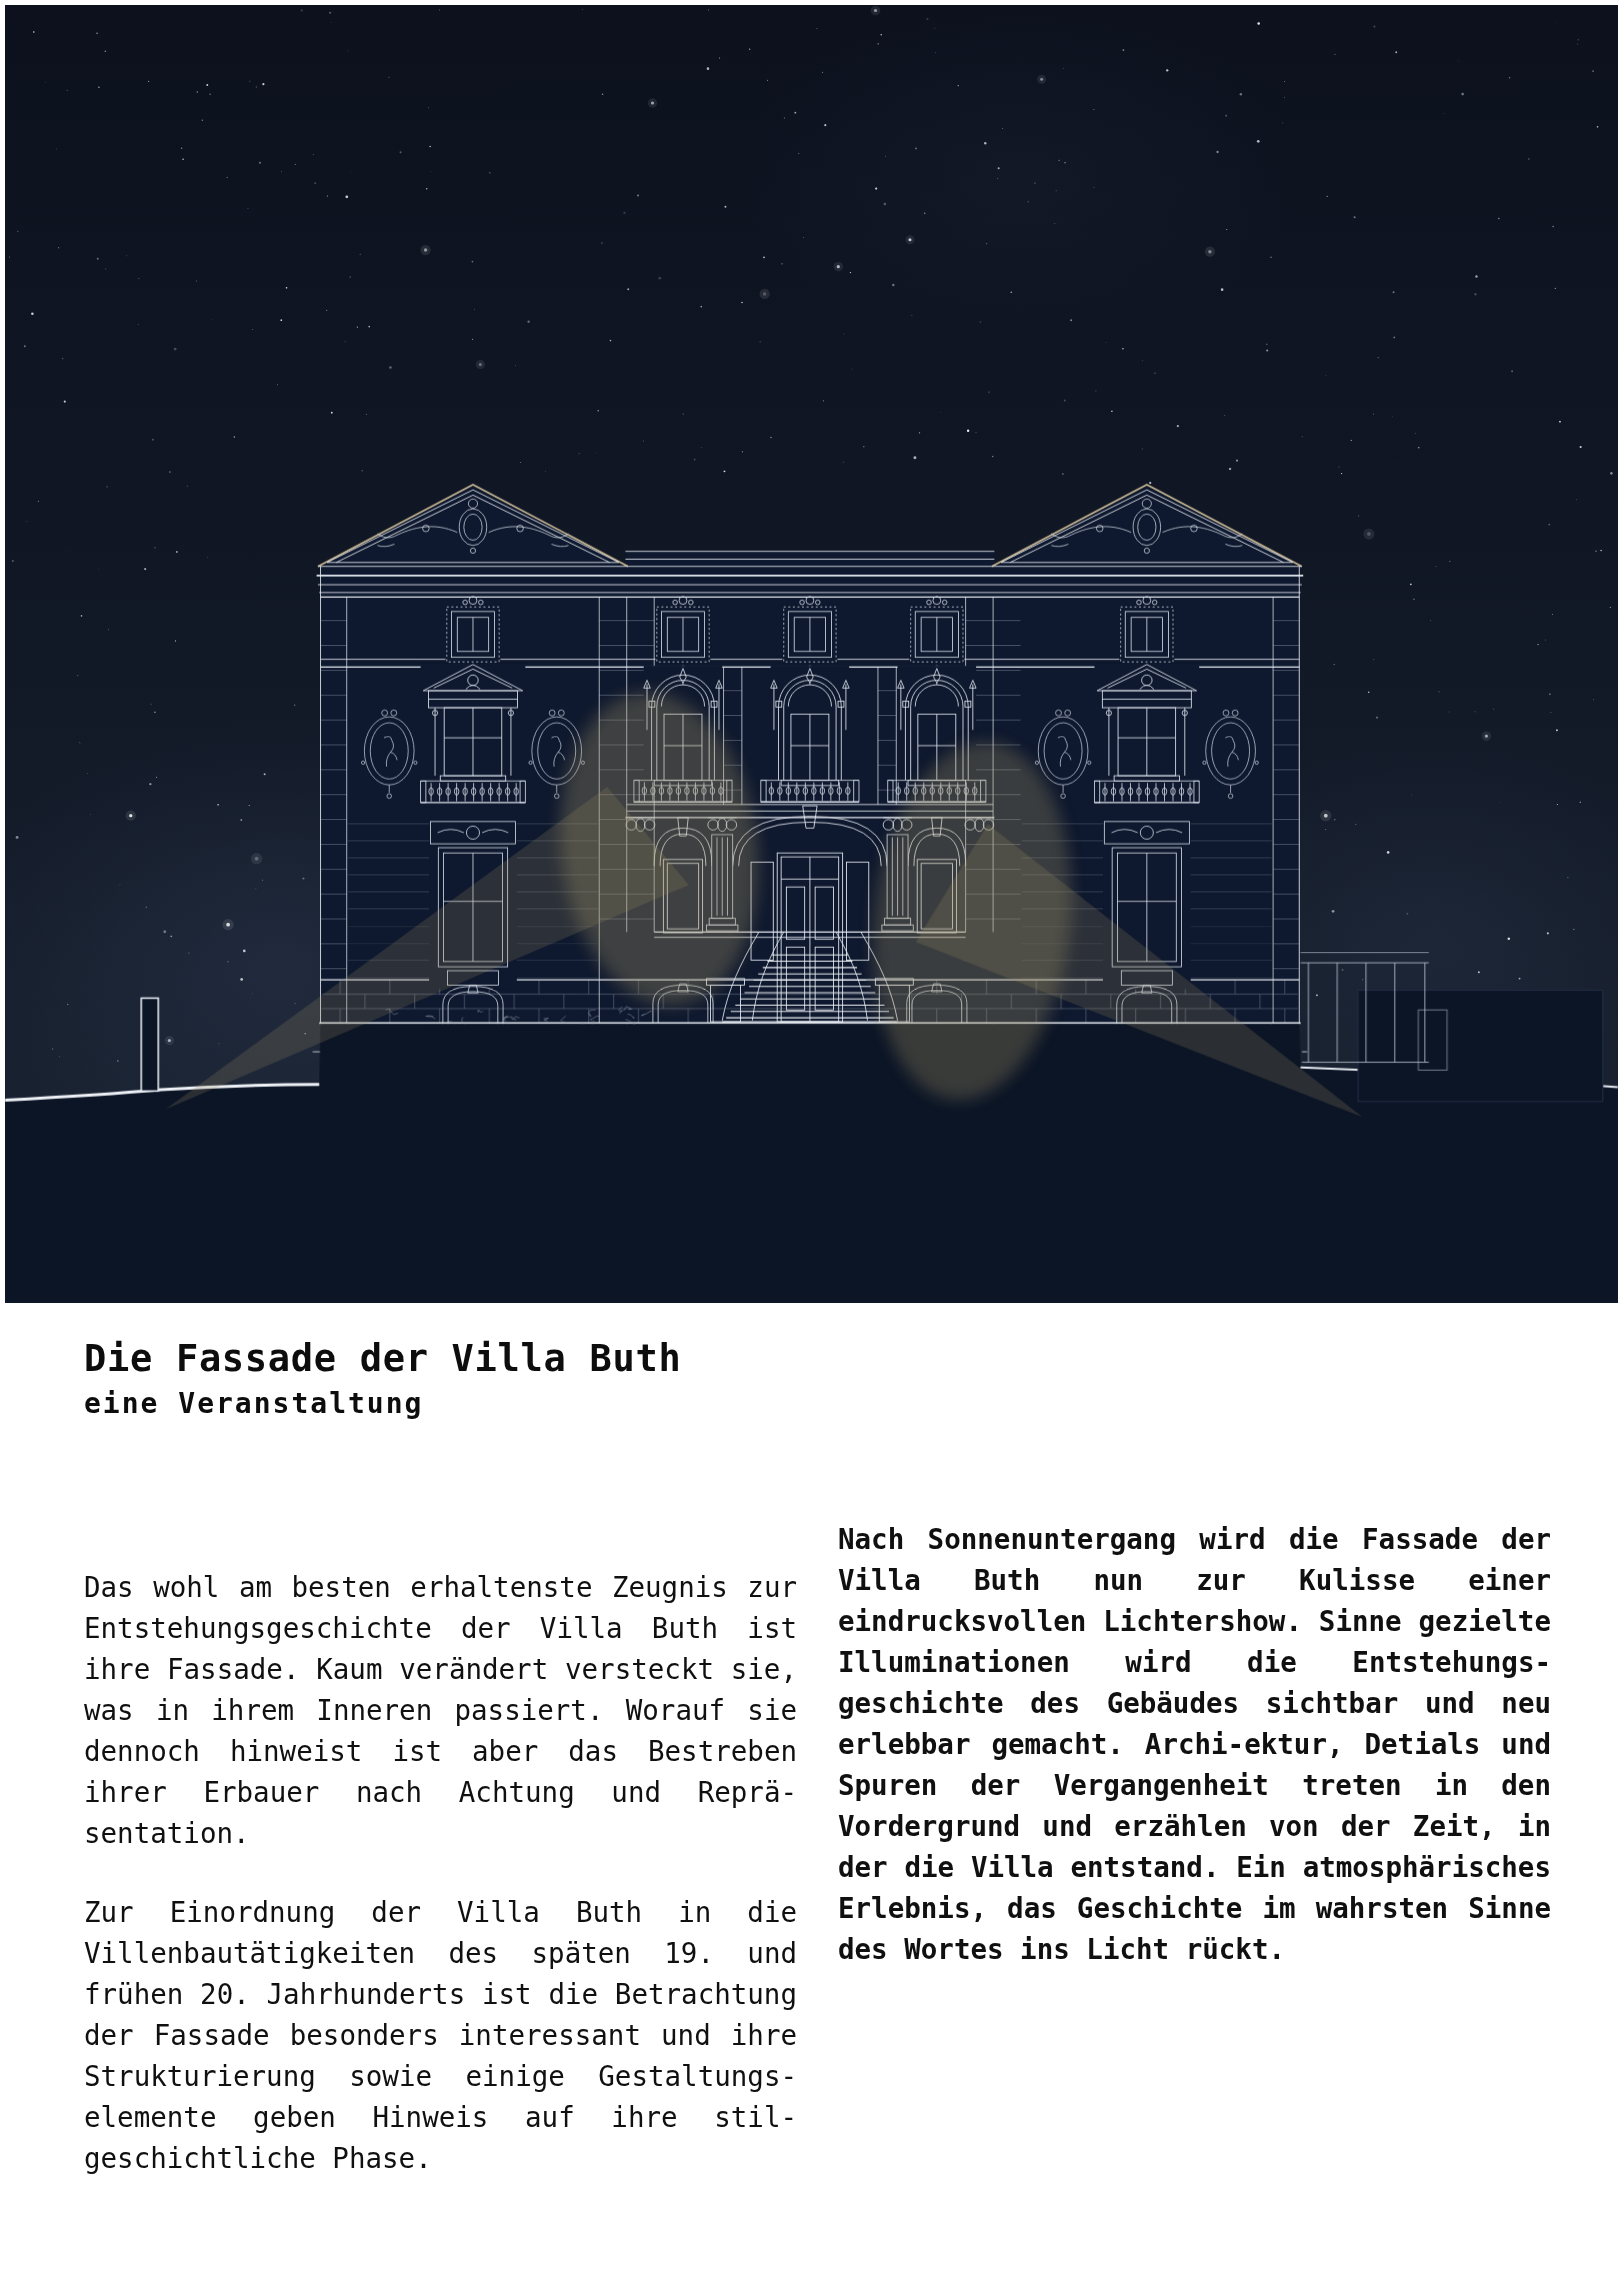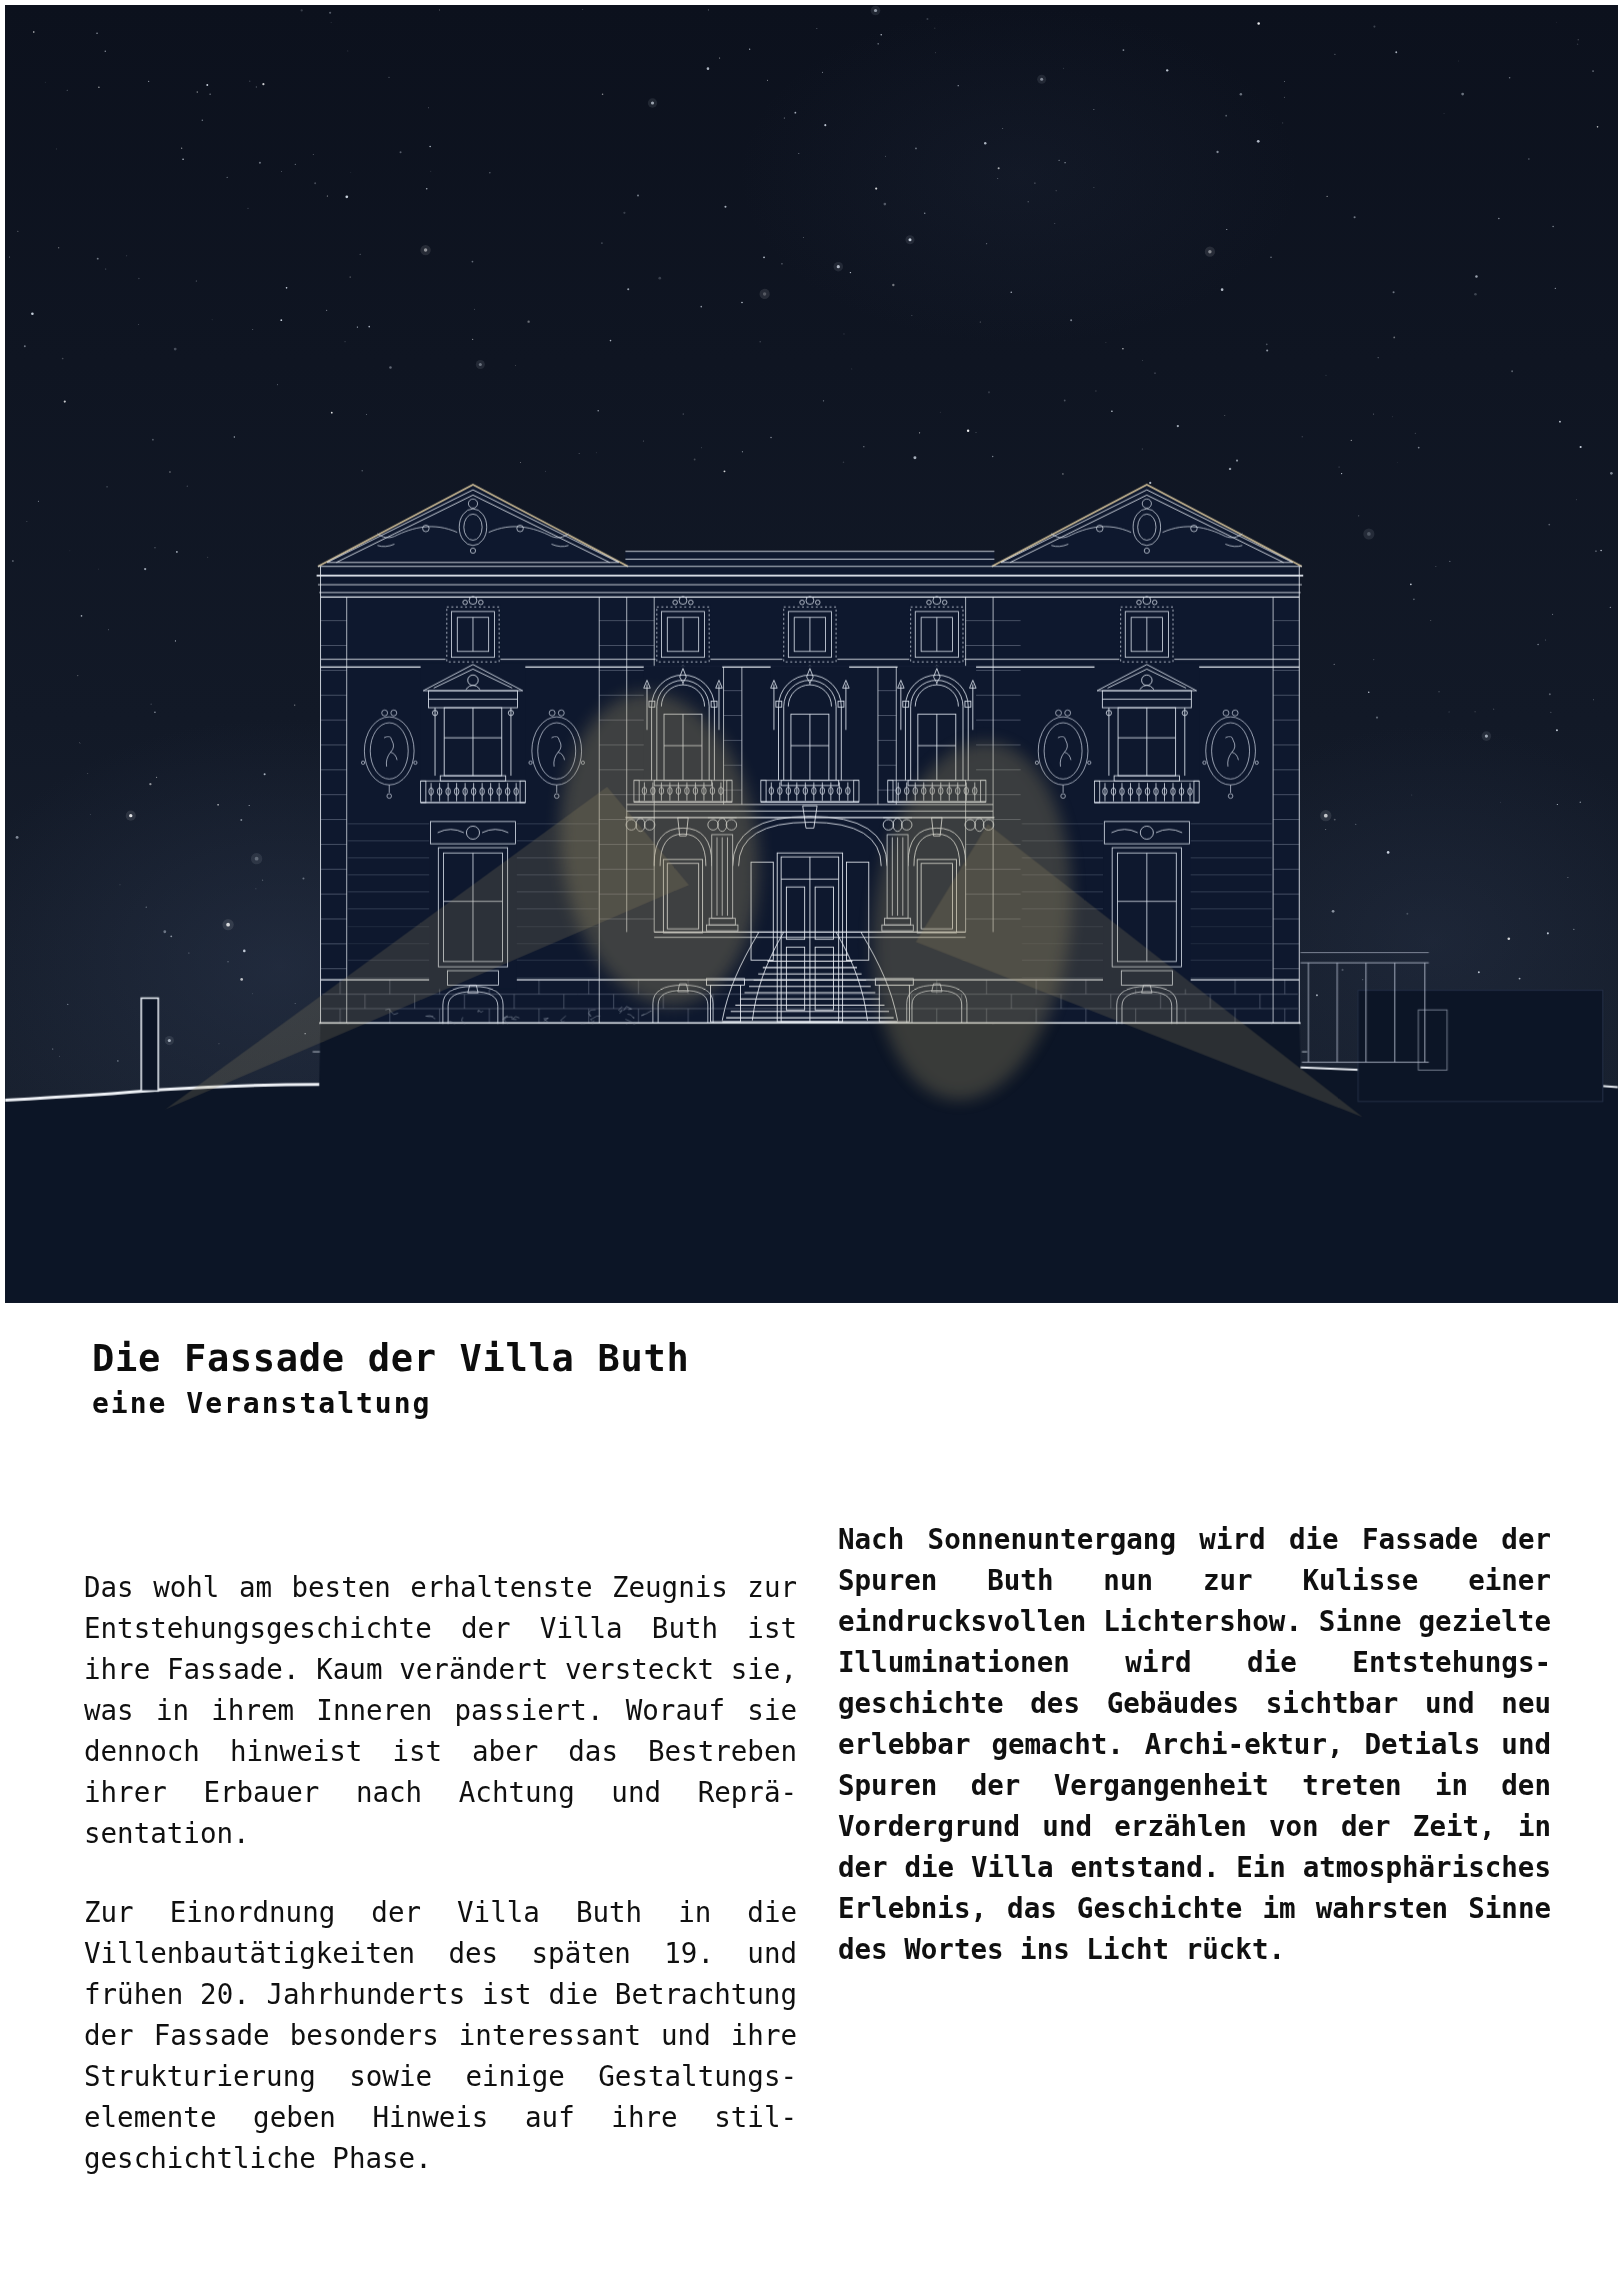--- a/index.html
+++ b/index.html
@@ -6,21 +6,21 @@
   body{
     width:1623px;height:2295px;position:relative;background:#ffffff;
     font-family:"DejaVu Sans Mono","Liberation Mono",monospace;
     -webkit-font-smoothing:antialiased;
   }
   .hero{
     position:absolute;left:5.2px;top:5.2px;width:1613px;height:1298px;
     background:#10151f;overflow:hidden;
   }
   .hero svg{display:block;width:100%;height:100%;}
-  .title-block{position:absolute;left:92px;top:1339px;color:#0d0d0d;}
+  .title-block{position:absolute;left:84px;top:1339px;color:#0d0d0d;}
   .title-block h1{
     margin:0;font-family:"DejaVu Sans Mono","Liberation Mono",monospace;
     font-weight:700;font-size:37px;line-height:1.1;letter-spacing:0.7px;
   }
   .title-block h2{
     margin:9.2px 0 0 0;font-family:"DejaVu Sans Mono","Liberation Mono",monospace;
     font-weight:700;font-size:28px;line-height:1.1;letter-spacing:2px;
   }
   .col{
     position:absolute;top:1519px;width:713px;color:#101010;
@@ -1051,21 +1051,21 @@
       <div class="line">der Fassade besonders interessant und ihre</div>
       <div class="line">Strukturierung sowie einige Gestaltungs-</div>
       <div class="line">elemente geben Hinweis auf ihre stil-</div>
       <div class="line last">geschichtliche Phase.</div>
     </div>
 </div>
 
 <div class="col col-right">
   <div class="para">
       <div class="line">Nach Sonnenuntergang wird die Fassade der</div>
-      <div class="line">Spuren  Buth  nun  zur  Kulisse  einer</div>
+      <div class="line">Villa  Buth  nun  zur  Kulisse  einer</div>
       <div class="line">eindrucksvollen Lichtershow. Sinne gezielte</div>
       <div class="line">Illuminationen wird die Entstehungs-</div>
       <div class="line">geschichte des Gebäudes sichtbar und neu</div>
       <div class="line">erlebbar gemacht. Archi-ektur, Detials und</div>
       <div class="line">Spuren der Vergangenheit treten in den</div>
       <div class="line">Vordergrund und erzählen von der Zeit, in</div>
       <div class="line">der die Villa entstand. Ein atmosphärisches</div>
       <div class="line">Erlebnis, das Geschichte im wahrsten Sinne</div>
       <div class="line last">des Wortes ins Licht rückt.</div>
     </div>

